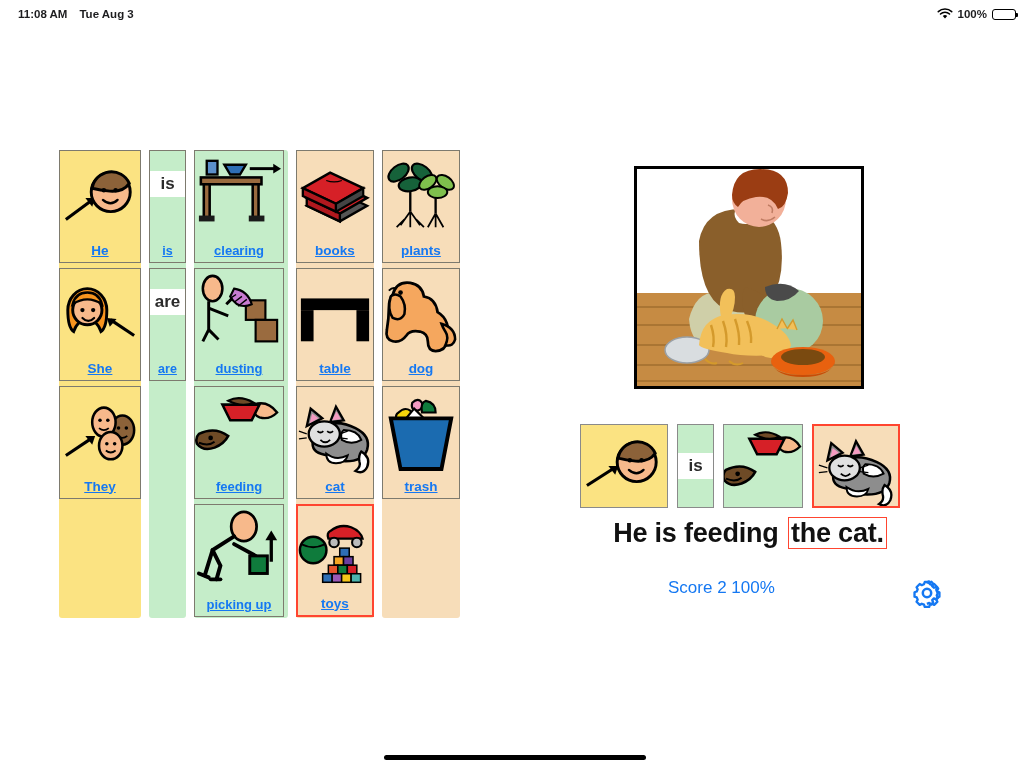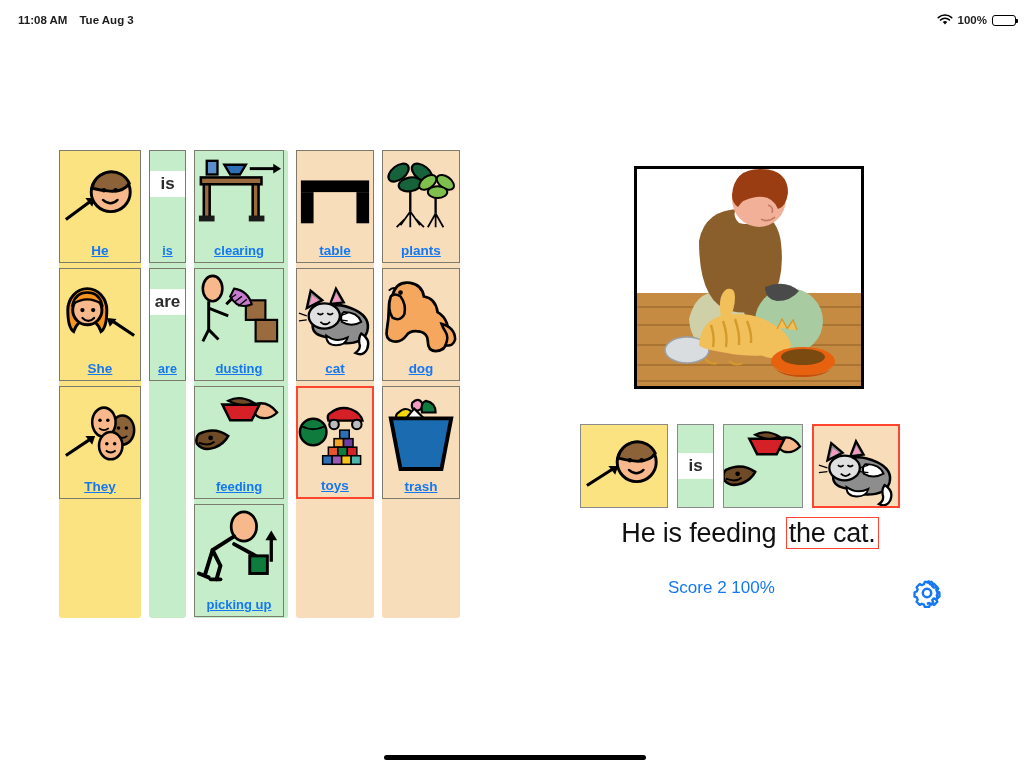--- a/index.html
+++ b/index.html
@@ -5,21 +5,21 @@
   * { box-sizing: border-box; margin: 0; padding: 0; }
   html, body {
     width: 1030px; height: 772px;
     background: #ffffff;
     font-family: "Liberation Sans", sans-serif;
     overflow: hidden;
   }
 
   
   #status-bar {
-    position: absolute; top: 10px; left: 0;
+    position: absolute; top: 4px; left: 0;
     width: 1030px; height: 20px;
     display: flex; align-items: center;
     font-size: 11.5px; font-weight: bold; color: #1d1d1f;
   }
   #status-left { display: flex; gap: 12px; padding-left: 18px; }
   #status-right {
     margin-left: auto; padding-right: 14px;
     display: flex; align-items: center; gap: 5px;
   }
   #wifi-icon svg { display: block; }
@@ -105,21 +105,21 @@
   .ans-card svg { display: block; width: 100%; height: 100%; }
   .ans-chip {
     position: absolute; left: 0; right: 0; top: 28px;
     background: #fff; text-align: center;
     font-size: 17px; font-weight: bold; color: #2b2b2b; padding: 3px 0;
   }
 
   #sentence {
     position: absolute; left: 580px; top: 518px;
     width: 340px; text-align: center;
-    font-size: 27px; font-weight: normal; color: #111;
+    font-size: 27px; font-weight: bold; color: #111;
     white-space: nowrap; letter-spacing: -0.2px;
   }
   #sentence .hl {
     border: 1.8px solid #FF4530; padding: 0 2px; margin-left: 2px;
   }
 
   #score-row {
     position: absolute; left: 580px; top: 578px;
     width: 400px; display: flex; align-items: flex-start;
   }
@@ -291,20 +291,34 @@
           <rect x="56" y="52" width="18" height="18" fill="#0F7B3C" stroke="#000" stroke-width="3"></rect>
           <path d="M78 58 L78 30" stroke="#000" stroke-width="3.4"></path>
           <path d="M72 36 L78 26 L84 36 Z" fill="#000"></path>
         </svg>
       </div>
       <span class="card-label">picking up</span>
     </div>
   </div>
 
   <div class="col peach">
+    <div class="card">
+      <div class="card-art">
+        <svg viewBox="0 0 78 93">
+          <path d="M10 56 L44 72 L72 56 L38 40 Z" fill="#555" stroke="#000" stroke-width="2.4"></path>
+          <path d="M10 48 L44 64 L72 48 L38 32 Z" fill="#D62027" stroke="#000" stroke-width="2.6"></path>
+          <path d="M10 48 L10 56 L44 72 L44 64 Z" fill="#B0181E" stroke="#000" stroke-width="2.4"></path>
+          <path d="M6 38 L40 54 L68 38 L34 22 Z" fill="#D62027" stroke="#000" stroke-width="2.6"></path>
+          <path d="M6 38 L6 46 L40 62 L40 54 Z" fill="#B0181E" stroke="#000" stroke-width="2.4"></path>
+          <path d="M40 54 L40 62 L68 46 L68 38 Z" fill="#444" stroke="#000" stroke-width="2.2"></path>
+          <path d="M30 30 q8 3 16 0" stroke="#000" stroke-width="1.2" fill="none"></path>
+        </svg>
+      </div>
+      <span class="card-label">books</span>
+    </div>
 
     <div class="card">
       <div class="card-art">
         <svg viewBox="0 0 78 93">
           <rect x="4" y="30" width="70" height="12" fill="#000"></rect>
           <rect x="4" y="42" width="13" height="32" fill="#000"></rect>
           <rect x="61" y="42" width="13" height="32" fill="#000"></rect>
         </svg>
       </div>
       <span class="card-label">table</span>

